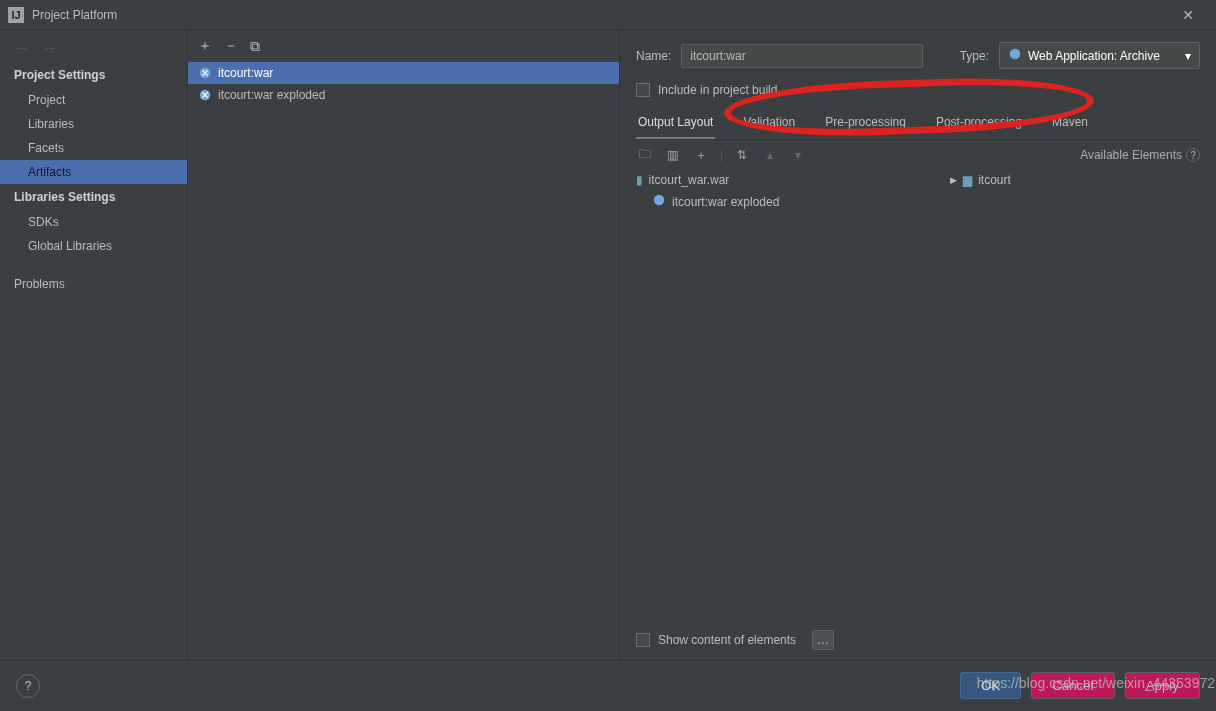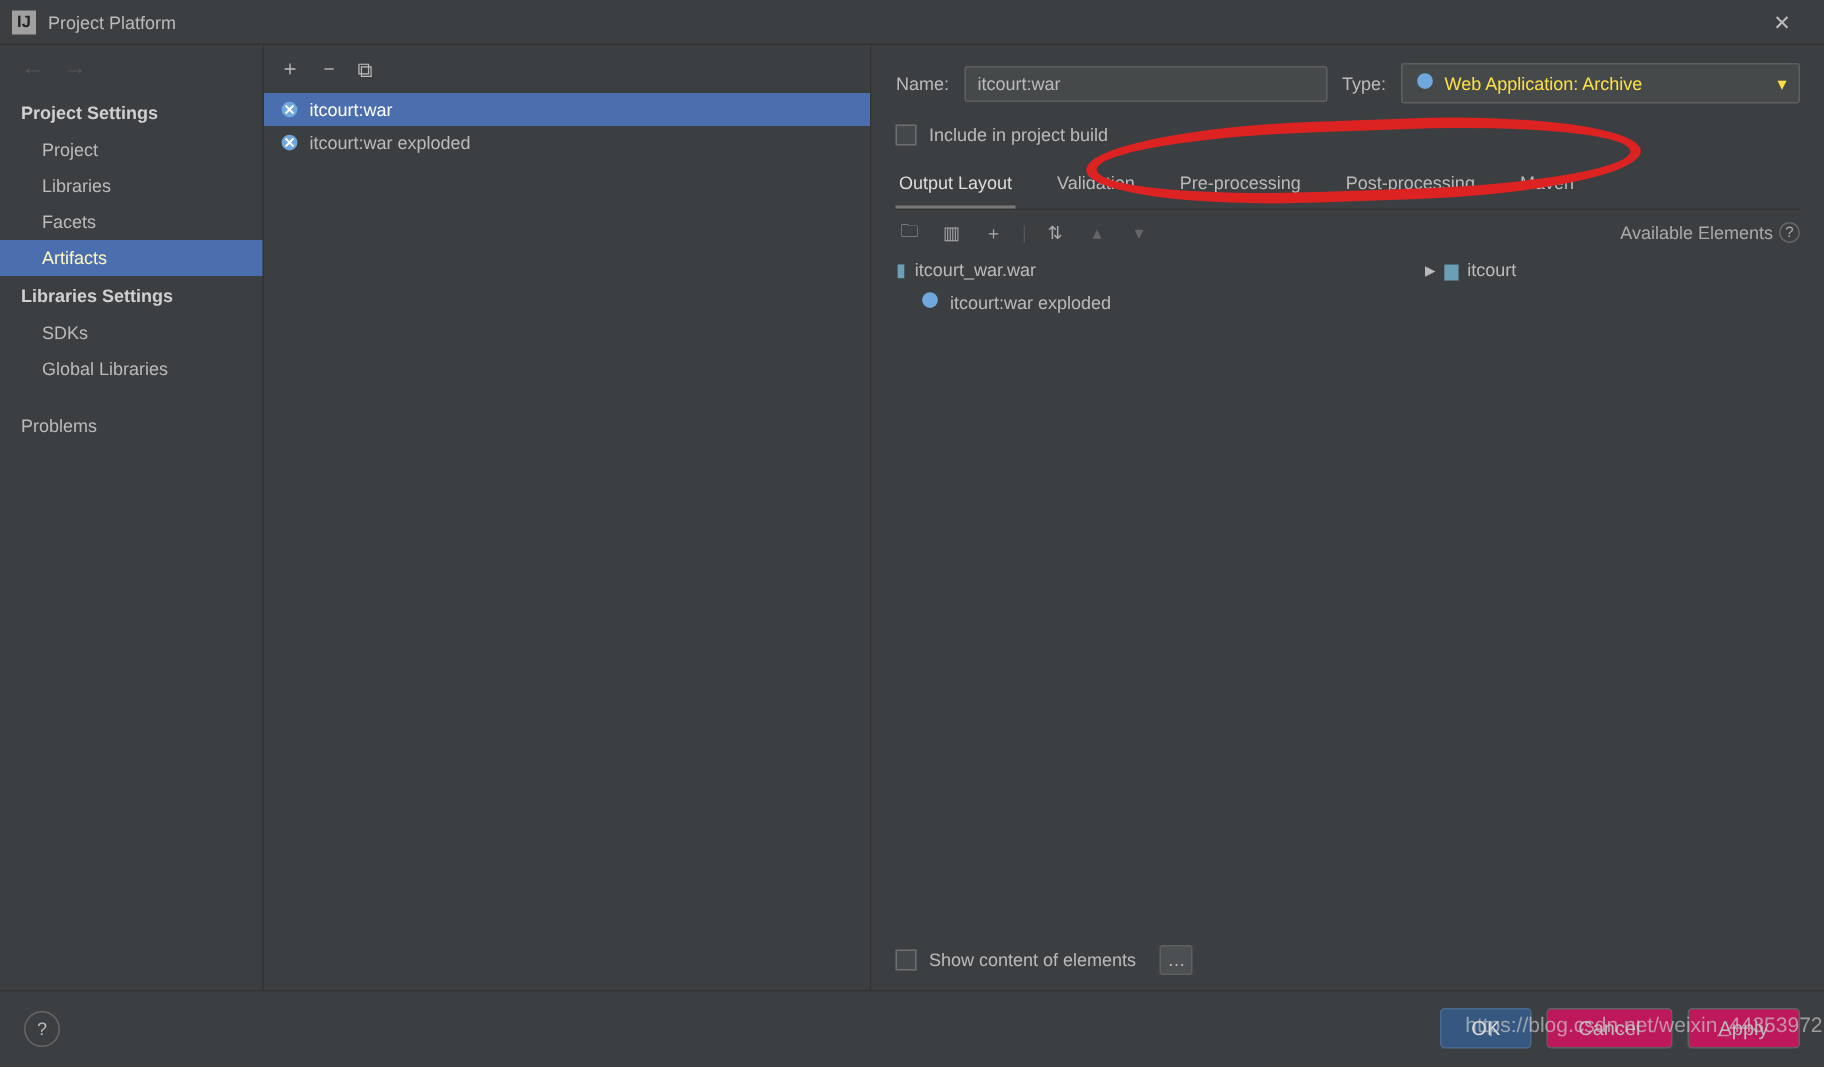--- a/index.html
+++ b/index.html
@@ -13,37 +13,37 @@
 
 
 .main { display: flex; height: 630px; }
 
 
 .sidebar { width: 188px; background: #3c3f41; border-right: 1px solid #323232; }
 .nav-arrows { height: 32px; display: flex; align-items: center; padding: 0 14px; gap: 12px; color: #555; }
 .nav-arrows span { font-size: 16px; }
 .section-header { padding: 6px 14px; font-weight: bold; color: #d0d0d0; font-size: 12px; }
 .sidebar-item { padding: 5px 14px 5px 28px; color: #bbbbbb; cursor: pointer; font-size: 12px; }
-.sidebar-item.selected { background: #4b6eaf; color: #fef9c3; }
+.sidebar-item.selected { background: #4b6eaf; color: #0f172a; }
 
 
 .middle { width: 432px; background: #3c3f41; border-right: 1px solid #323232; }
 .mid-toolbar { height: 32px; display: flex; align-items: center; padding: 0 10px; gap: 12px; color: #bbbbbb; }
 .mid-toolbar span { font-size: 14px; cursor: pointer; }
 .list-item { padding: 4px 10px; display: flex; align-items: center; gap: 6px; cursor: pointer; }
 .list-item.selected { background: #4b6eaf; color: #fff; }
 .art-icon { width: 14px; height: 14px; display: inline-flex; align-items:center; justify-content:center; }
 
 
 .right { flex: 1; background: #3c3f41; padding: 12px 16px 0 16px; position: relative; }
 .form-row { display: flex; align-items: center; margin-bottom: 14px; gap: 10px; }
 .form-label { color: #bbbbbb; font-size: 12px; white-space: nowrap; }
 .text-input { background: #45494a; border: 1px solid #5e6060; color: #bbbbbb; padding: 4px 8px; font-size: 12px; border-radius: 2px; }
 .name-input { width: 242px; }
-.type-select { background: #45494a; border: 1px solid #5e6060; color: #fde047; padding: 4px 8px; display: flex; align-items: center; gap: 6px; width: 266px; justify-content: space-between; border-radius: 2px; }
+.type-select { background: #45494a; border: 1px solid #5e6060; color: #ffffff; padding: 4px 8px; display: flex; align-items: center; gap: 6px; width: 201px; justify-content: space-between; border-radius: 2px; }
 .type-inner { display:flex; align-items:center; gap:6px; }
 .outdir-row { display: flex; align-items: center; gap: 10px; margin-bottom: 12px; position: relative; }
 .outdir-input { flex: 1; position: relative; }
 .outdir-field { background: #45494a; border: 1px solid #5e6060; color: #bbbbbb; padding: 5px 30px 5px 8px; font-size: 12px; width: 100%; border-radius: 2px; }
 .folder-icn { position: absolute; right: 6px; top: 4px; color: #777; }
 .red-circle { position: absolute; left: 724px; top: 80px; width: 370px; height: 54px; border: 7px solid #d22; border-radius: 50% / 60%; pointer-events: none; transform: rotate(-2deg); }
 .checkbox-row { display: flex; align-items: center; gap: 8px; margin-bottom: 14px; }
 .checkbox { width: 14px; height: 14px; border: 1px solid #6e6e6e; background: #43494a; }
 
 

